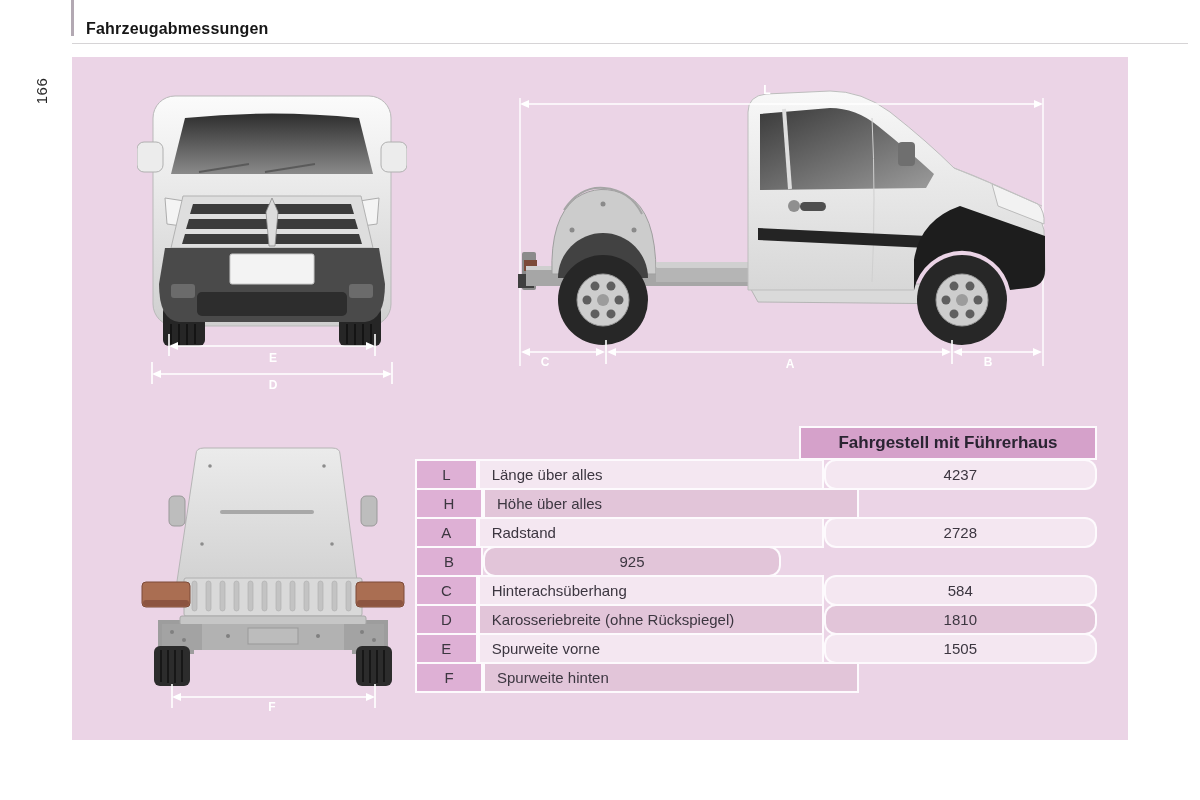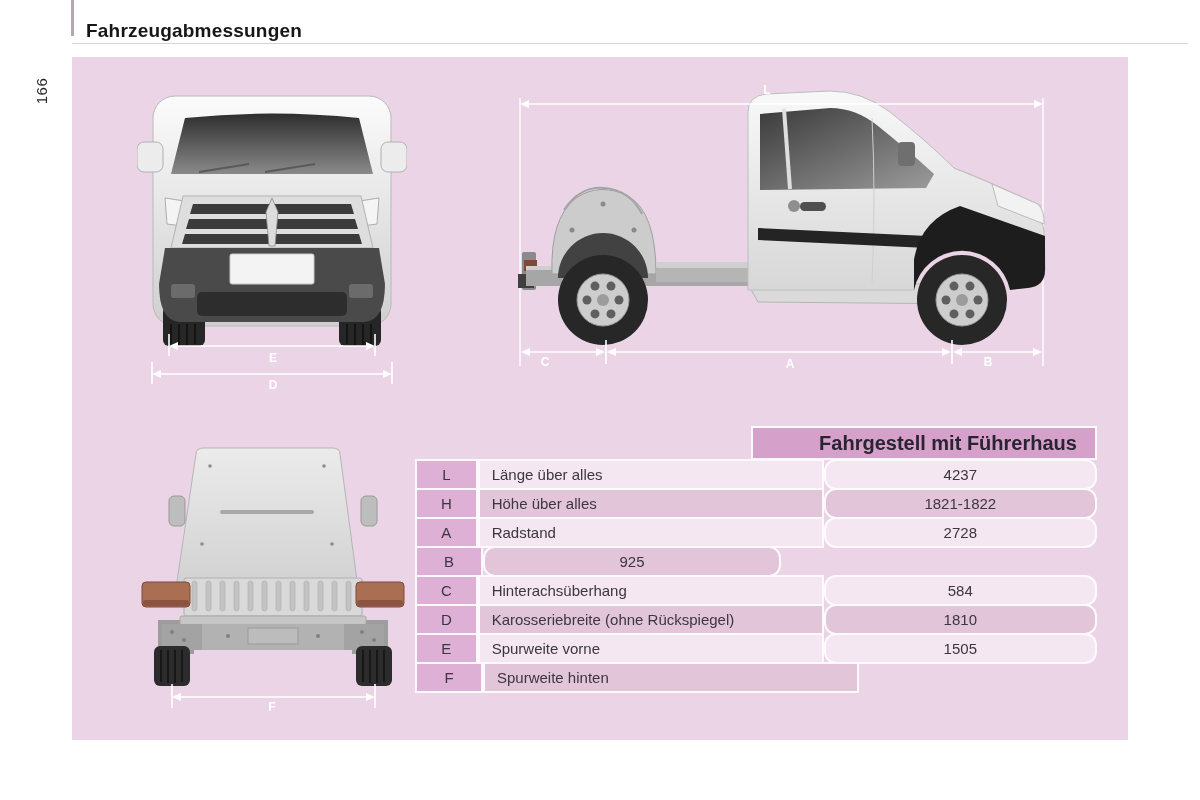--- a/index.html
+++ b/index.html
@@ -3,40 +3,40 @@
 <meta charset="utf-8">
 <style>
   html,body{margin:0;padding:0;}
   body{
     width:1200px;height:800px;position:relative;background:#ffffff;
     font-family:"Liberation Sans", sans-serif;overflow:hidden;
     -webkit-font-smoothing:antialiased;
   }
   
   .accent-bar{position:absolute;left:71px;top:0;width:3px;height:36px;background:var(--accent-bar,#b3a9b3);}
-  .page-title{position:absolute;left:86px;top:20px;font-size:19px;font-weight:bold;color:#161616;letter-spacing:.2px;}
+  .page-title{position:absolute;left:86px;top:20px;font-size:16px;font-weight:bold;color:#161616;letter-spacing:.2px;}
   .title-rule{position:absolute;left:72px;top:43px;width:1116px;height:1px;background:#d6d4d6;}
   .page-number{
     position:absolute;left:41px;top:91px;font-size:15px;color:#262626;
     transform:translate(-50%,-50%) rotate(-90deg);letter-spacing:.5px;
   }
   
   .panel{position:absolute;left:72px;top:57px;width:1056px;height:683px;background:var(--panel-background,#ebd4e6);}
   .illus{position:absolute;}
   .dim-label{
     position:absolute;color:#ffffff;font-size:12px;font-weight:bold;
     transform:translateX(-50%);line-height:1;
   }
   
   .dim-table{position:absolute;left:417px;top:428px;width:678px;display:flex;flex-direction:column;}
   .t-header-row{display:flex;justify-content:flex-end;height:30px;margin-bottom:3px;}
   .t-header-cell{
     width:294px;background:var(--table-header-bg,#d5a1ca);box-shadow:0 0 0 2px #fdfafd;
     display:flex;align-items:center;justify-content:center;
-    font-size:20px;font-weight:bold;color:#2a2432;padding-left:48px;
+    font-size:17px;font-weight:bold;color:#2a2432;
   }
   .t-row{display:flex;height:27px;margin-bottom:2px;}
   .t-row:last-child{margin-bottom:0;}
   .cell{box-shadow:0 0 0 2px #fdfafd;display:flex;align-items:center;font-size:15px;color:#3c3640;}
   .cell-letter{width:64px;justify-content:center;background:var(--table-letter-bg,#deb0d5);margin-right:4px;}
   .cell-desc{width:372px;padding-left:12px;box-sizing:border-box;margin-right:4px;}
   .cell-value{width:294px;justify-content:center;border-radius:10px;}
   .t-row.light .cell-desc,.t-row.light .cell-value{background:var(--row-light-bg,#f4e7f1);}
   .t-row.dark  .cell-desc,.t-row.dark  .cell-value{background:var(--row-dark-bg,#e2c5d9);}
 </style>
@@ -251,21 +251,20 @@
   </div>
 
   <div class="t-row light">
     <div class="cell cell-letter">L</div>
     <div class="cell cell-desc">Länge über alles</div>
     <div class="cell cell-value">4237</div>
   </div>
   <div class="t-row dark">
     <div class="cell cell-letter">H</div>
     <div class="cell cell-desc">Höhe über alles</div>
-    <div class="cell cell-value">1821-1822</div>
   </div>
   <div class="t-row light">
     <div class="cell cell-letter">A</div>
     <div class="cell cell-desc">Radstand</div>
     <div class="cell cell-value">2728</div>
   </div>
   <div class="t-row dark">
     <div class="cell cell-letter">B</div>
     <div class="cell cell-value">925</div>
   </div>

